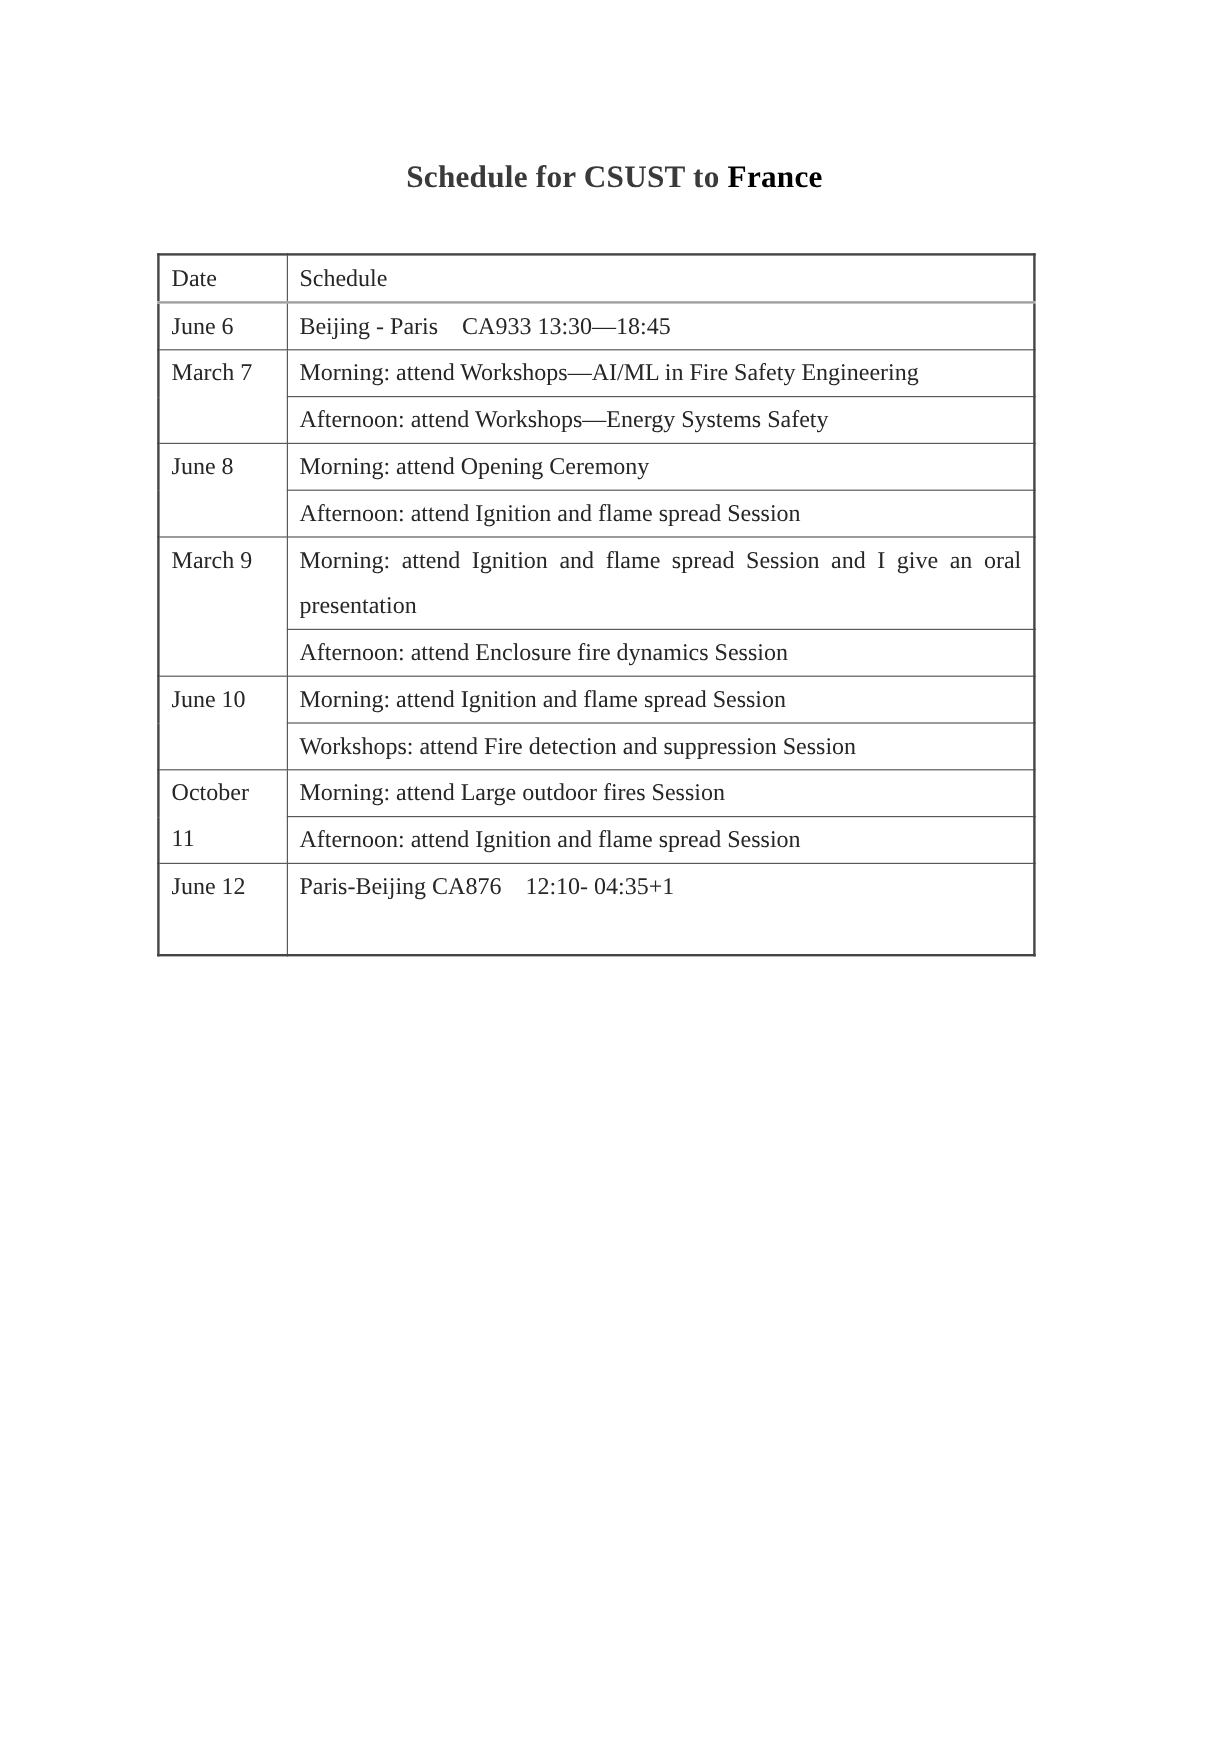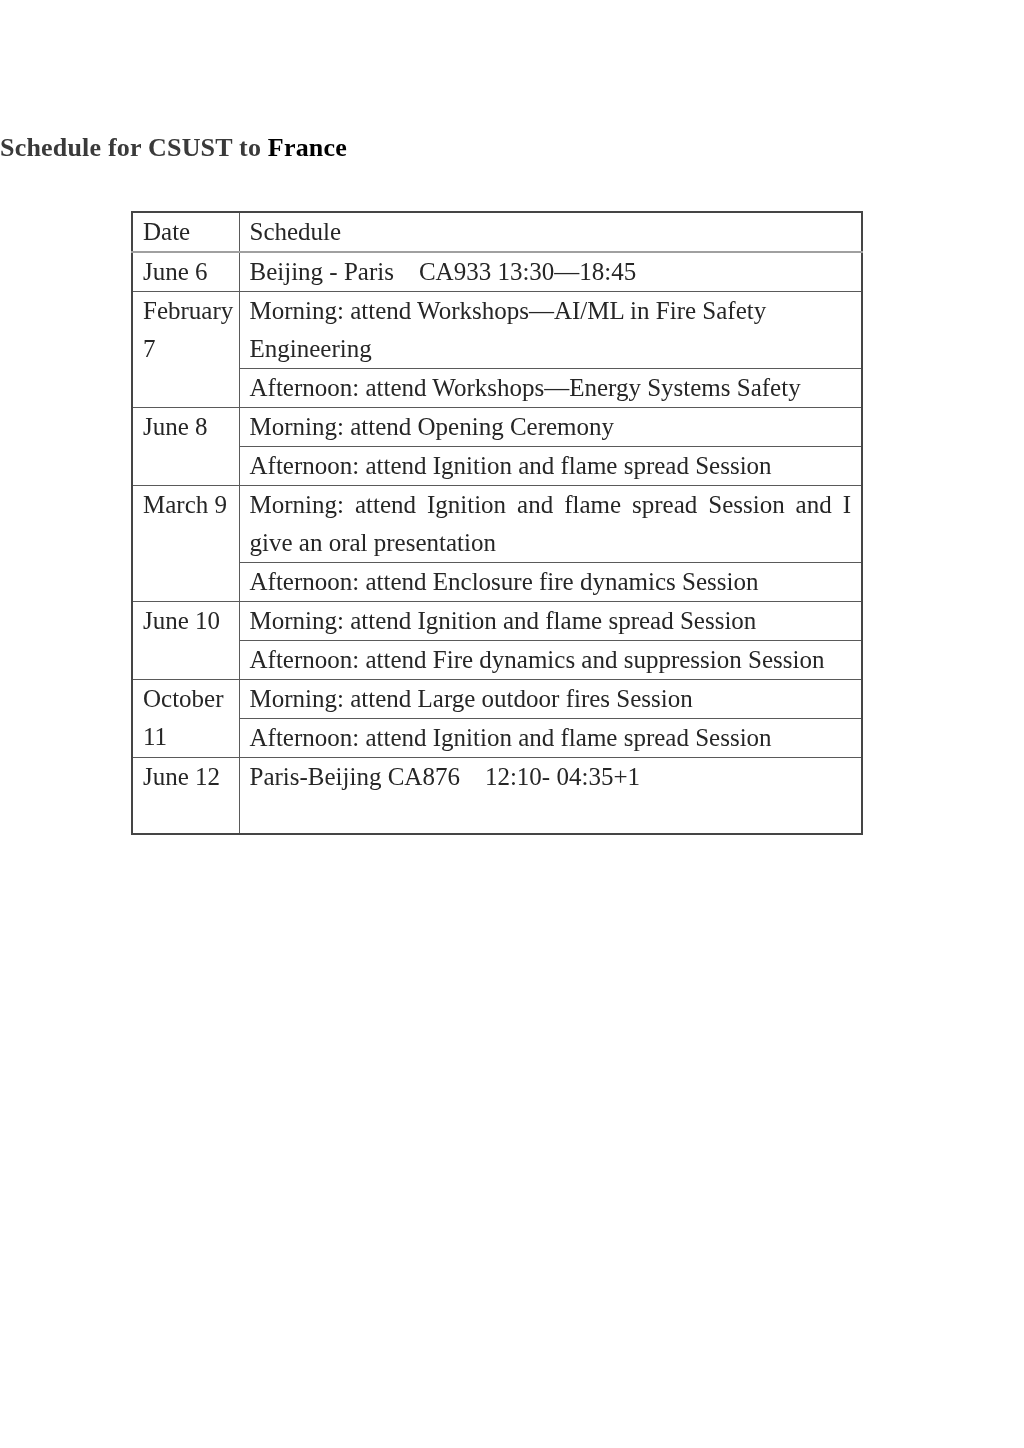--- a/index.html
+++ b/index.html
@@ -12,20 +12,21 @@
     width: 1024px;
     height: 1448px;
     background: #ffffff;
     font-family: "Liberation Serif", "DejaVu Serif", serif;
     color: #262626;
     overflow: hidden;
   }
   .title {
     margin: 0;
     padding-top: 131px;
+    text-align: center;
     font-size: 26px;
     font-weight: bold;
     line-height: 34px;
     letter-spacing: 0.2px;
     color: #3a3a3a;
   }
   .title .destination {
     color: #000000;
   }
   table.schedule-table {
@@ -36,21 +37,21 @@
     table-layout: fixed;
     width: 730px;
     border: 2px solid #454545;
   }
   col.col-date { width: 107px; }
   col.col-schedule { width: 623px; }
   td {
     border: 1px solid #5a5a5a;
     vertical-align: top;
     padding: 0 10px;
-    font-size: 25px;
+    font-size: 20px;
     line-height: 38px;
     color: #262626;
     overflow: hidden;
   }
   tr.r-header td {
     border-bottom: 2px solid #a0a0a0;
   }
   td.sched { white-space: pre-wrap; }
   td.sched.justify {
     white-space: normal;
@@ -80,21 +81,21 @@
       <td class="date">Date</td>
       <td class="sched">Schedule</td>
     </tr>
 
     <tr class="h38">
       <td class="date">June 6</td>
       <td class="sched">Beijing - Paris    CA933 13:30—18:45</td>
     </tr>
 
     <tr class="h39">
-      <td class="date" rowspan="2">February 7</td>
+      <td class="date" rowspan="2">March 7</td>
       <td class="sched">Morning: attend Workshops—AI/ML in Fire Safety Engineering</td>
     </tr>
     <tr class="h39">
       <td class="sched">Afternoon: attend Workshops—Energy Systems Safety</td>
     </tr>
 
     <tr class="h38">
       <td class="date" rowspan="2">June 8</td>
       <td class="sched">Morning: attend Opening Ceremony</td>
     </tr>
@@ -108,21 +109,21 @@
     </tr>
     <tr class="h38">
       <td class="sched">Afternoon: attend Enclosure fire dynamics Session</td>
     </tr>
 
     <tr class="h38">
       <td class="date" rowspan="2">June 10</td>
       <td class="sched">Morning: attend Ignition and flame spread Session</td>
     </tr>
     <tr class="h39">
-      <td class="sched">Afternoon: attend Fire dynamics and suppression Session</td>
+      <td class="sched">Workshops: attend Fire detection and suppression Session</td>
     </tr>
 
     <tr class="h39">
       <td class="date" rowspan="2">October 11</td>
       <td class="sched">Morning: attend Large outdoor fires Session</td>
     </tr>
     <tr class="h38">
       <td class="sched">Afternoon: attend Ignition and flame spread Session</td>
     </tr>
 

